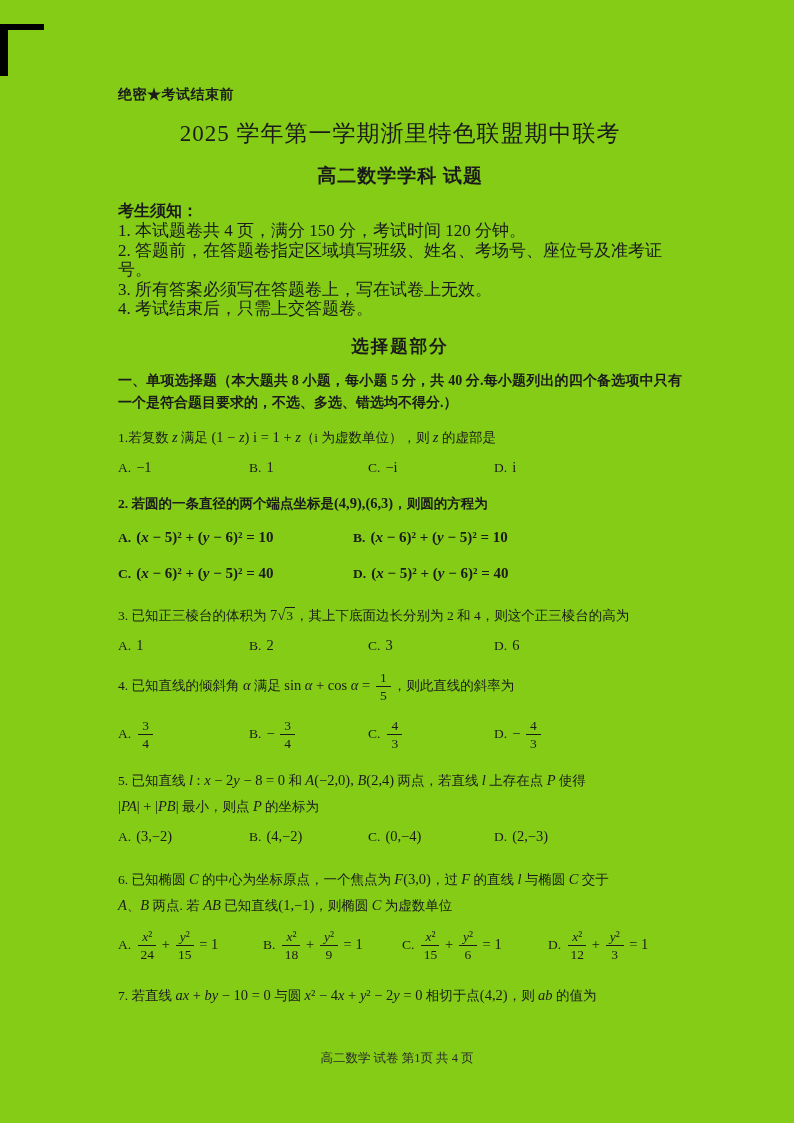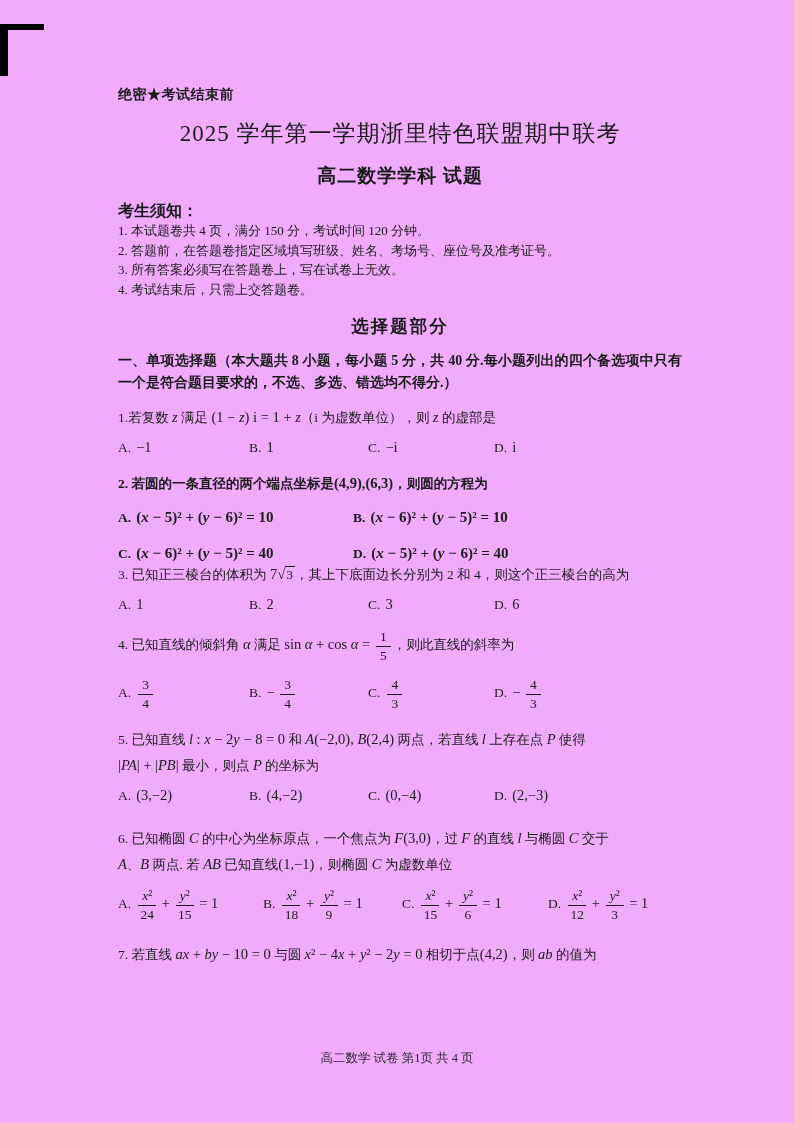--- a/index.html
+++ b/index.html
@@ -5,21 +5,21 @@
   html, body {
     margin: 0;
     padding: 0;
     background: #ffffff;
   }
   .page {
     position: relative;
     width: 794px;
     height: 1123px;
     box-sizing: border-box;
-    background: #f0abfc;
+    background: #84cc16;
     color: #1b1b1b;
     padding: 86px 112px 0 118px;
     font-family: "Liberation Serif", "DejaVu Serif", serif;
     overflow: hidden;
   }
   
   .corner-mark {
     position: absolute;
     left: 0;
     top: 24px;
@@ -47,21 +47,21 @@
     text-align: center;
     margin: 14px 0 12px 0;
     letter-spacing: 1px;
   }
   .notice-head {
     font-size: 16px;
     font-weight: bold;
     line-height: 20px;
   }
   .notice-item {
-    font-size: 13px;
+    font-size: 17px;
     line-height: 19.5px;
   }
   .section-title {
     font-size: 17.5px;
     font-weight: bold;
     text-align: center;
     margin: 15px 0 12px 0;
     letter-spacing: 2px;
   }
   .part-heading {
@@ -69,21 +69,21 @@
     font-weight: bold;
     line-height: 22px;
     text-align: justify;
   }
   .question {
     font-size: 13.5px;
     line-height: 21px;
   }
   .q1 { margin-top: 13px; }
   .q2 { margin-top: 15px; font-weight: bold; }
-  .q3 { }
+  .q3 { margin-top: 21px; }
   .q4 { margin-top: 13px; }
   .q5 { margin-top: 17px; }
   .q6 { margin-top: 22px; }
   .q7 { margin-top: 21px; }
   .stem { }
   .stem2 { margin-top: 5px; }
   .math {
     font-family: "Liberation Serif", "DejaVu Serif", serif;
     font-size: 14.5px;
     white-space: pre-wrap;

